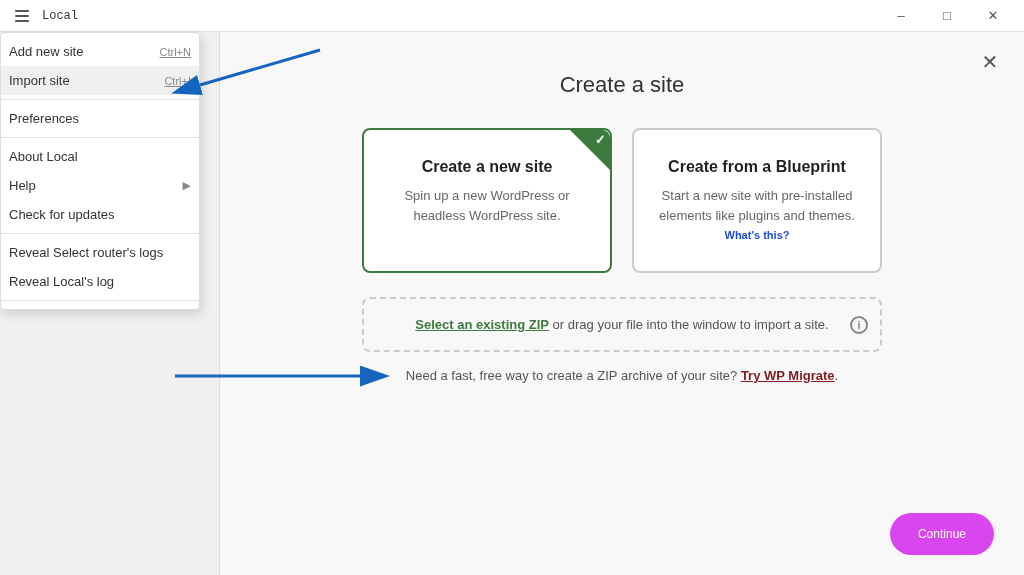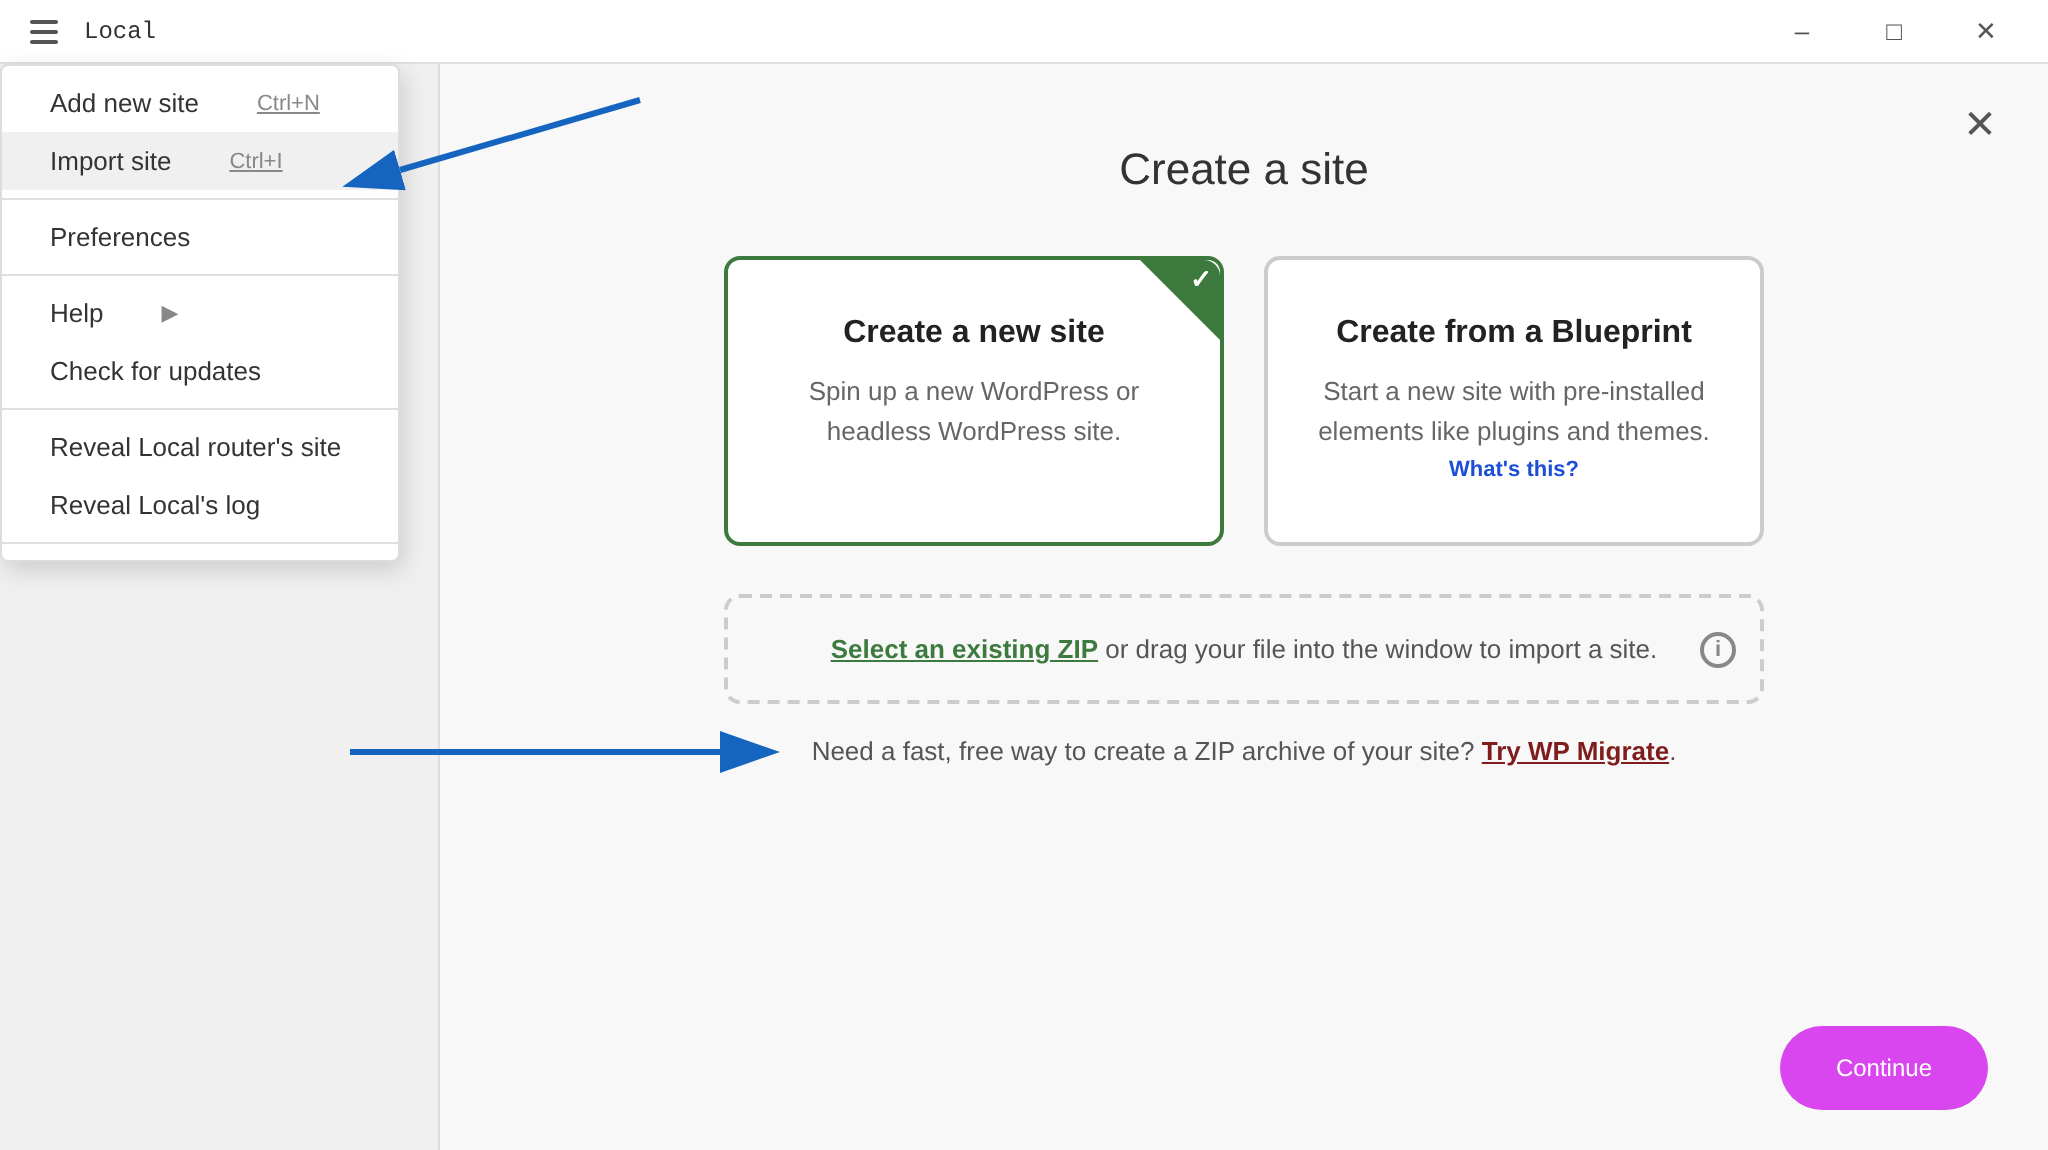--- a/index.html
+++ b/index.html
@@ -252,22 +252,22 @@
       border: 1px solid #ddd;
       border-radius: 4px;
       box-shadow: 2px 4px 12px rgba(0,0,0,0.15);
       z-index: 100;
       padding: 4px 0;
     }
 
     .menu-item {
       display: flex;
       align-items: center;
-      justify-content: flex-start;
-      padding: 7px 24px;
+      justify-content: space-between;
+      padding: 7px 8px;
       font-size: 13px;
       color: #333;
       cursor: pointer;
       gap: 29px;
     }
 
     .menu-item-shortcut {
       font-size: 11px;
       color: #888;
       text-decoration: underline;
@@ -327,29 +327,32 @@
   <div class="menu-item" style="background:#f0f0f0;">
     <span>Import site</span>
     <span class="menu-item-shortcut">Ctrl+I</span>
   </div>
   <div class="menu-divider"></div>
   <div class="menu-item">
     <span>Preferences</span>
   </div>
   <div class="menu-divider"></div>
   <div class="menu-item">
+    <span>About Local</span>
+  </div>
+  <div class="menu-item">
     <span>Help</span>
     <span class="menu-item-arrow">▶</span>
   </div>
   <div class="menu-item">
     <span>Check for updates</span>
   </div>
   <div class="menu-divider"></div>
   <div class="menu-item">
-    <span>Reveal Local router's site</span>
+    <span>Reveal Select router's logs</span>
   </div>
   <div class="menu-item">
     <span>Reveal Local's log</span>
   </div>
   <div class="menu-divider"></div>
 </div>
 
 <div class="main-content">
 
   <div class="sidebar"></div>

